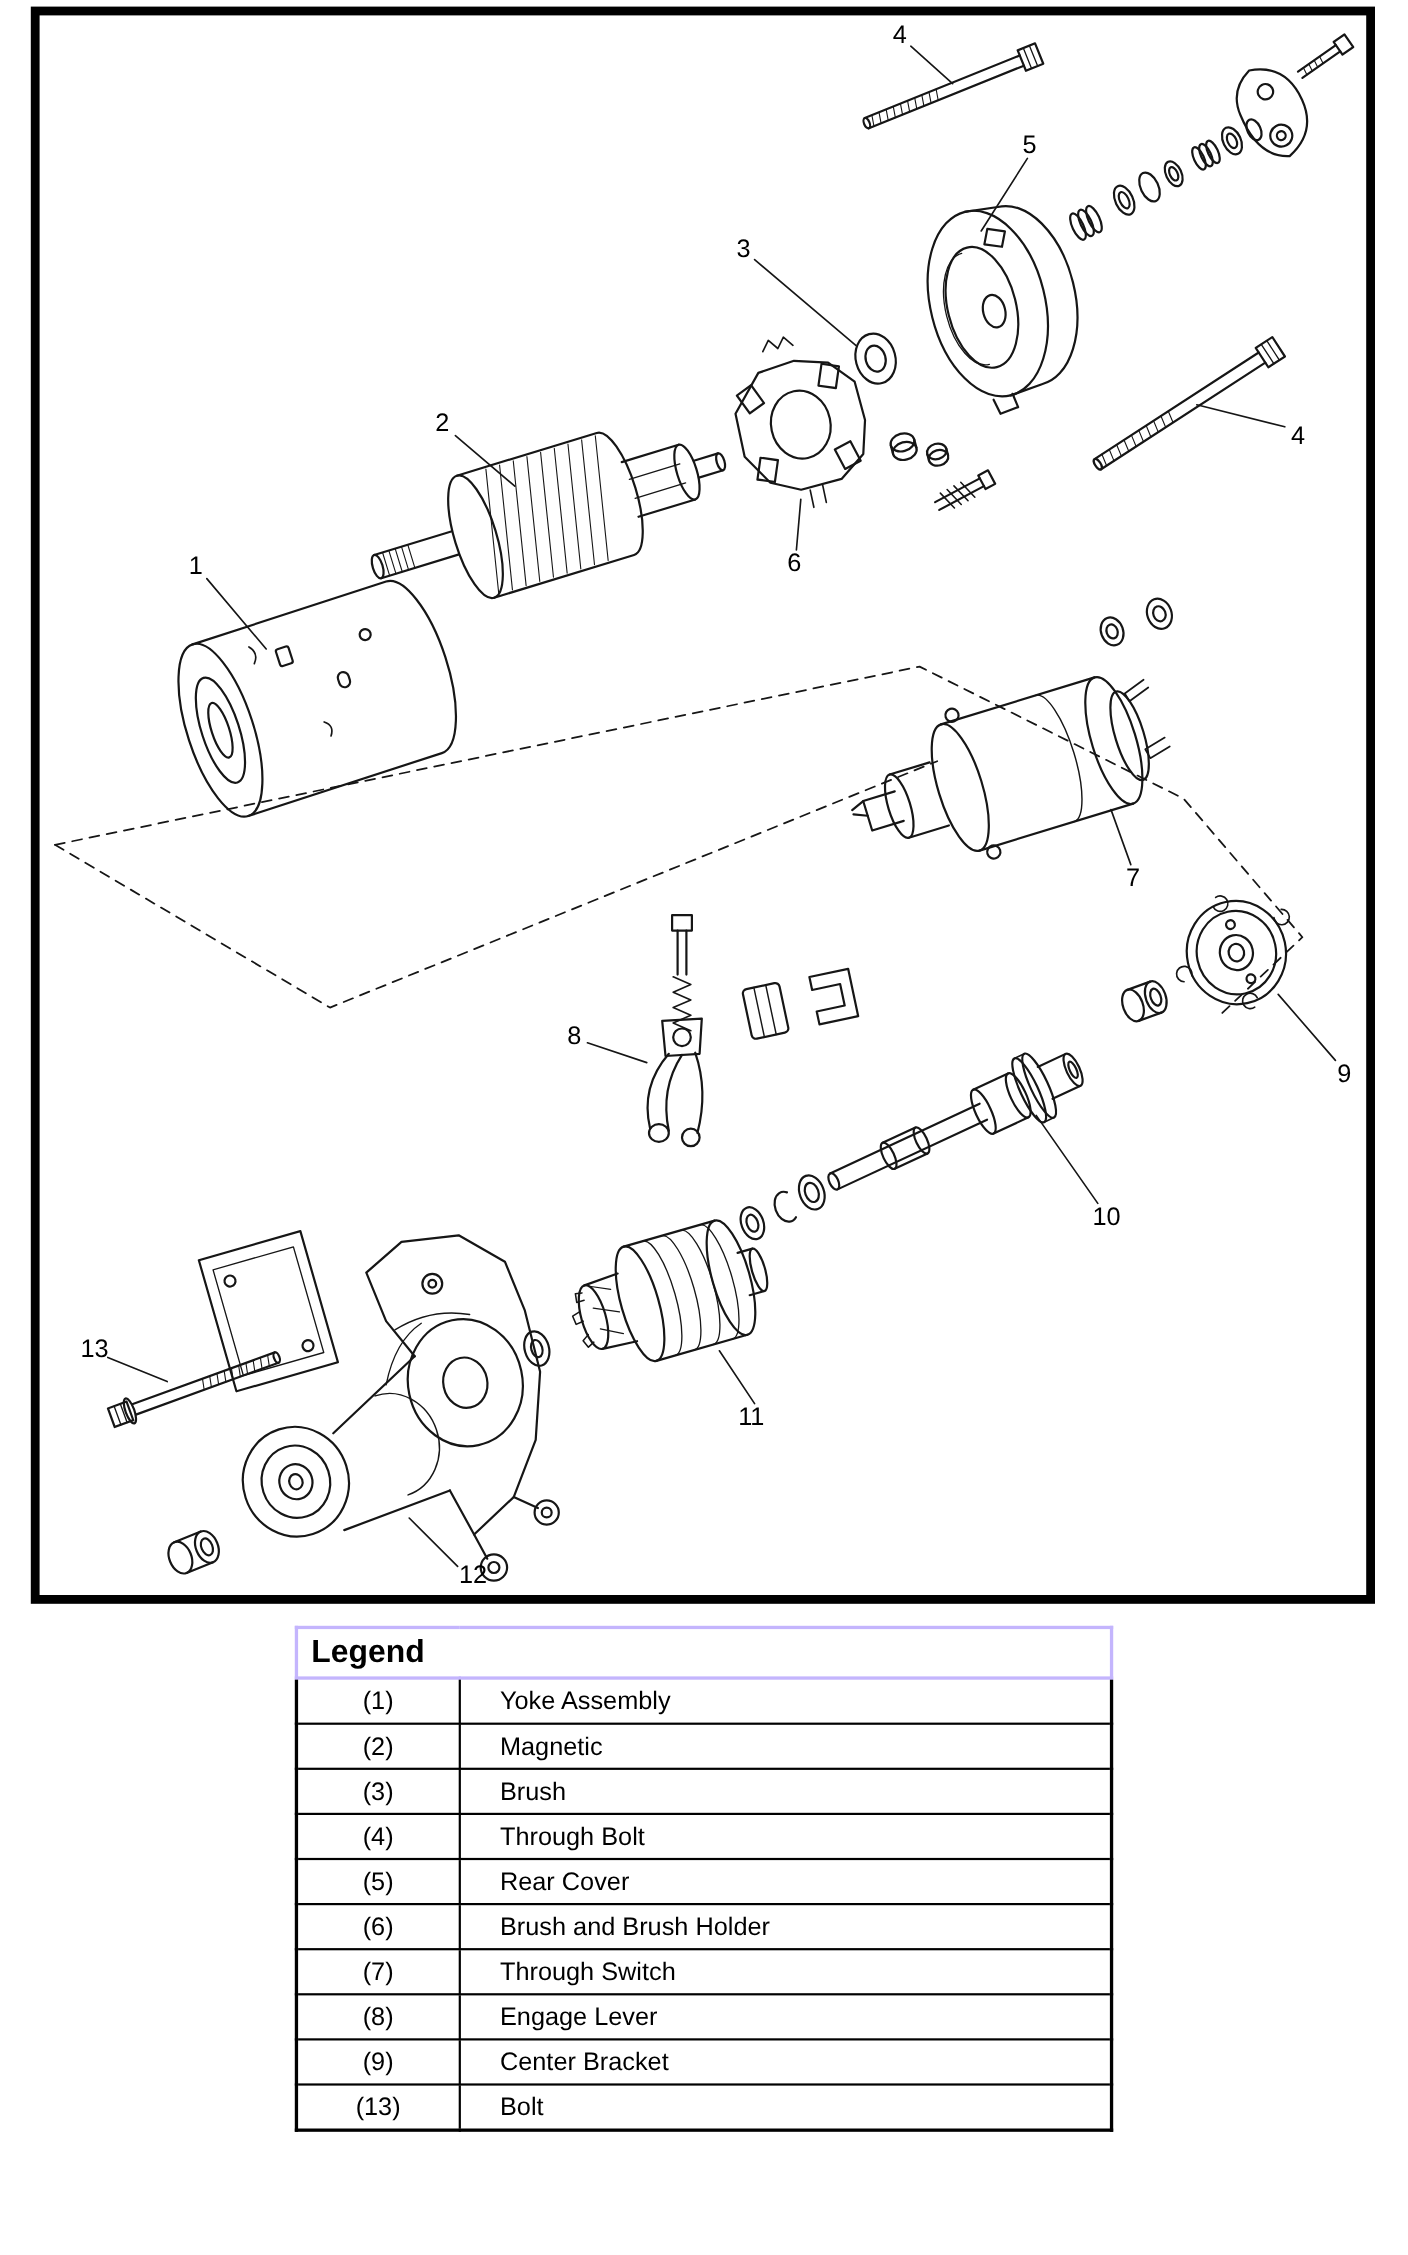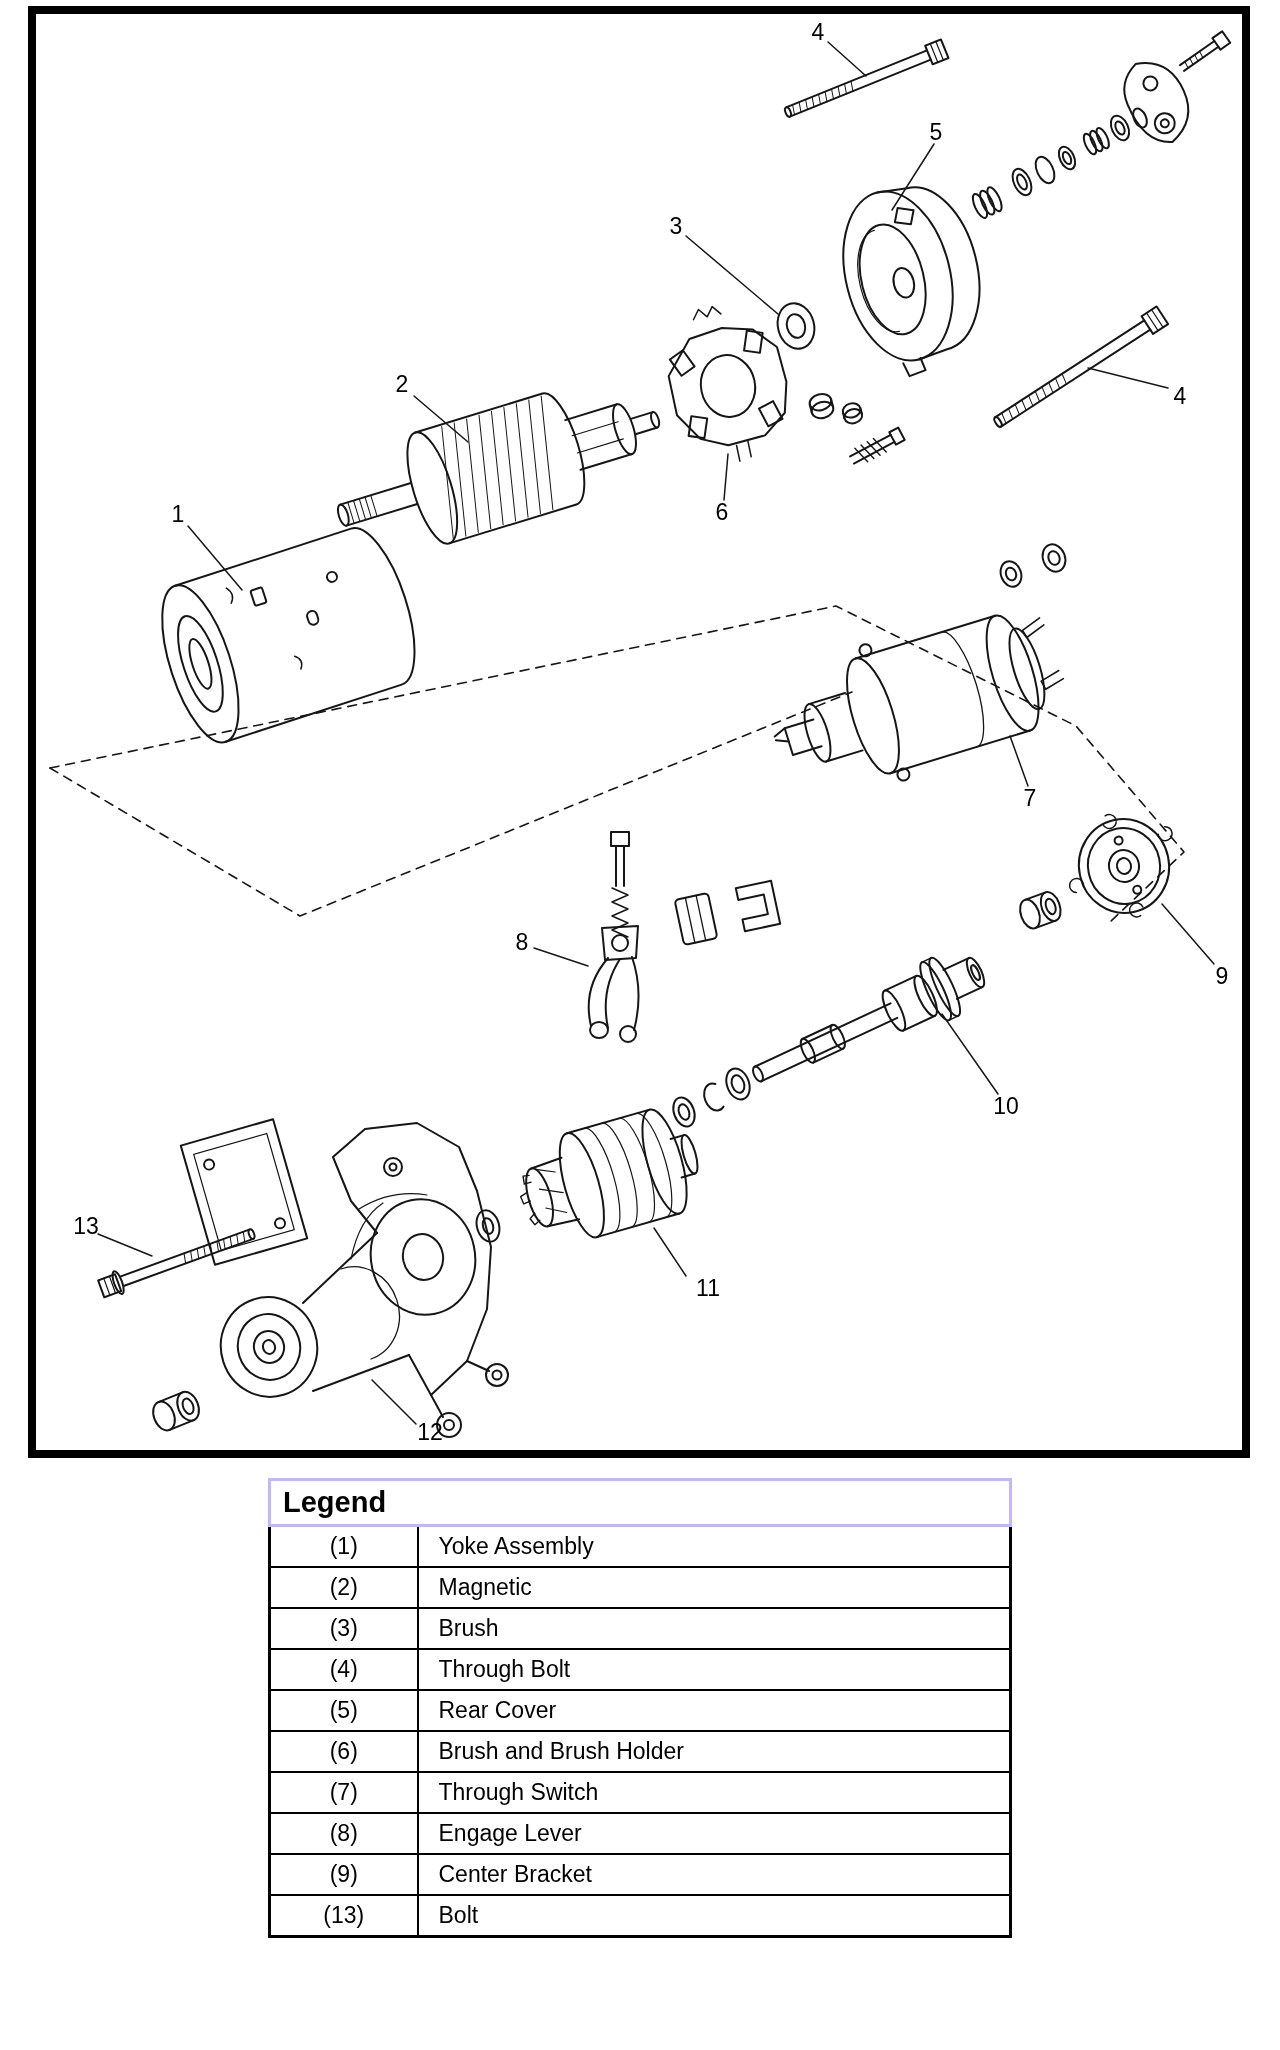--- a/index.html
+++ b/index.html
@@ -19,21 +19,21 @@
     font-size: 23px; line-height: 1; color: #000; white-space: nowrap;
   }
   .legend-wrap { position: absolute; left: 268px; top: 1478px; width: 744px; }
   table.legend { width: 100%; border-collapse: collapse; border: 3px solid #000; background: #fff; }
   table.legend th {
     border: 3px solid #c4b5fd; text-align: left;
     font-size: 29px; font-weight: 700; padding: 5px 4px 5px 12px;
   }
   table.legend td { border: 2px solid #000; font-size: 23px; padding: 6px; }
   table.legend td.num { width: 148px; text-align: center; }
-  table.legend td.nm { padding-left: 20px; }
+  table.legend td.nm { padding-left: 36px; }
 </style>
 </head>
 <body>
 
 <div class="page">
 
   <div class="diagram-frame">
 
     <svg class="drawing" viewBox="0 0 1206 1436" preserveAspectRatio="none" fill="none" stroke="#161616" stroke-width="2" stroke-linecap="round" stroke-linejoin="round">
 
@@ -350,21 +350,21 @@
     <span class="callout" style="left:900px;  top:118px">5</span>
     <span class="callout" style="left:640px;  top:212px">3</span>
     <span class="callout" style="left:366px;  top:370px">2</span>
     <span class="callout" style="left:1144px; top:382px">4</span>
     <span class="callout" style="left:142px;  top:500px">1</span>
     <span class="callout" style="left:686px;  top:498px">6</span>
     <span class="callout" style="left:994px;  top:784px">7</span>
     <span class="callout" style="left:486px;  top:928px">8</span>
     <span class="callout" style="left:1186px; top:962px">9</span>
     <span class="callout" style="left:970px;  top:1092px">10</span>
-    <span class="callout" style="left:672px;  top:1274px">11</span>
+    <span class="callout" style="left:647px;  top:1274px">11</span>
     <span class="callout" style="left:50px;   top:1212px">13</span>
     <span class="callout" style="left:394px;  top:1418px">12</span>
   </div>
 
   <div class="legend-wrap">
     <table class="legend">
       <thead>
         <tr>
           <th colspan="2">Legend</th>
         </tr>

